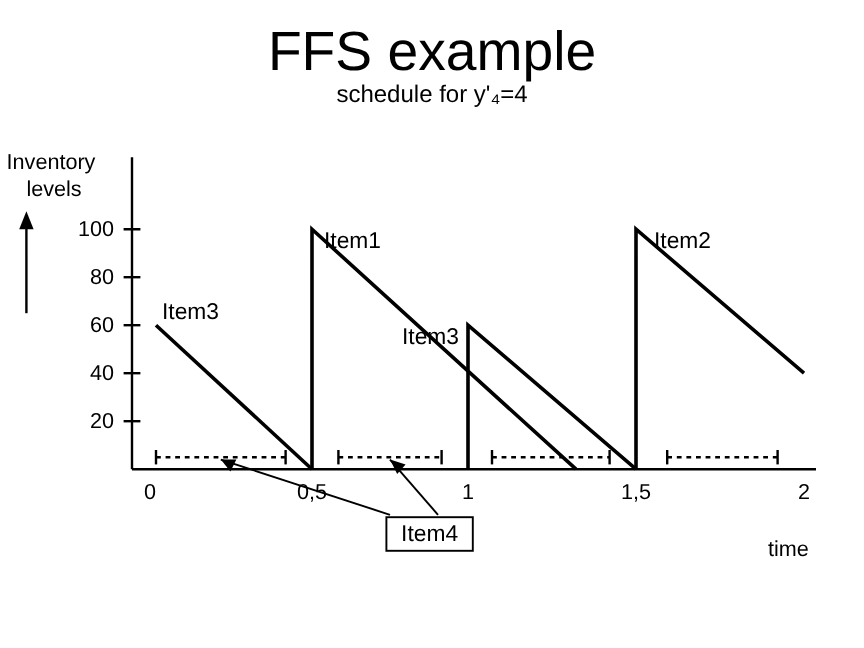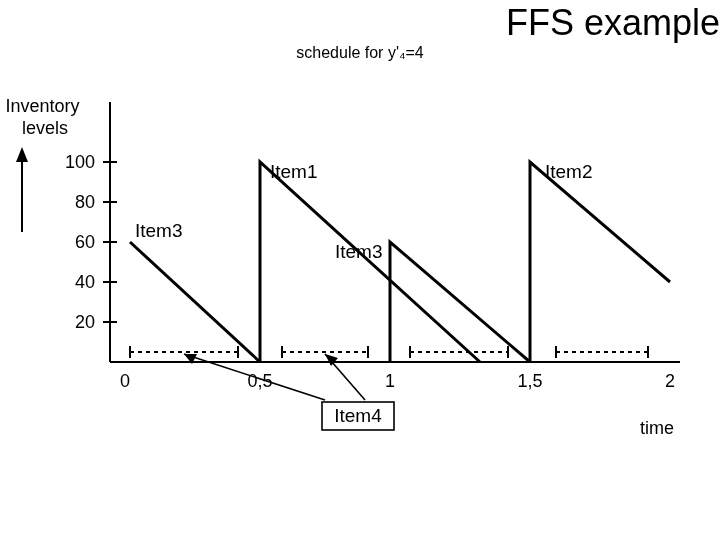--- a/index.html
+++ b/index.html
@@ -5,28 +5,28 @@
   html, body {
     margin: 0;
     padding: 0;
     width: 720px;
     height: 540px;
     background: #fff;
     font-family: "Trebuchet MS", Verdana, Arial, sans-serif;
     color: #000;
   }
   .title {
-    text-align: right;
-    font-size: 36px;
-    padding-top: 4px;
+    text-align: center;
+    font-size: 46px;
+    padding-top: 18px;
     line-height: 1.05;
   }
   .subtitle {
     text-align: center;
-    font-size: 16px;
+    font-size: 20px;
     margin-top: 2px;
   }
   svg { display: block; }
   .axis-label {
     font-family: "Trebuchet MS", Verdana, Arial, sans-serif;
     font-size: 18px;
   }
   .tick-label {
     font-family: "Trebuchet MS", Verdana, Arial, sans-serif;
     font-size: 18px;

